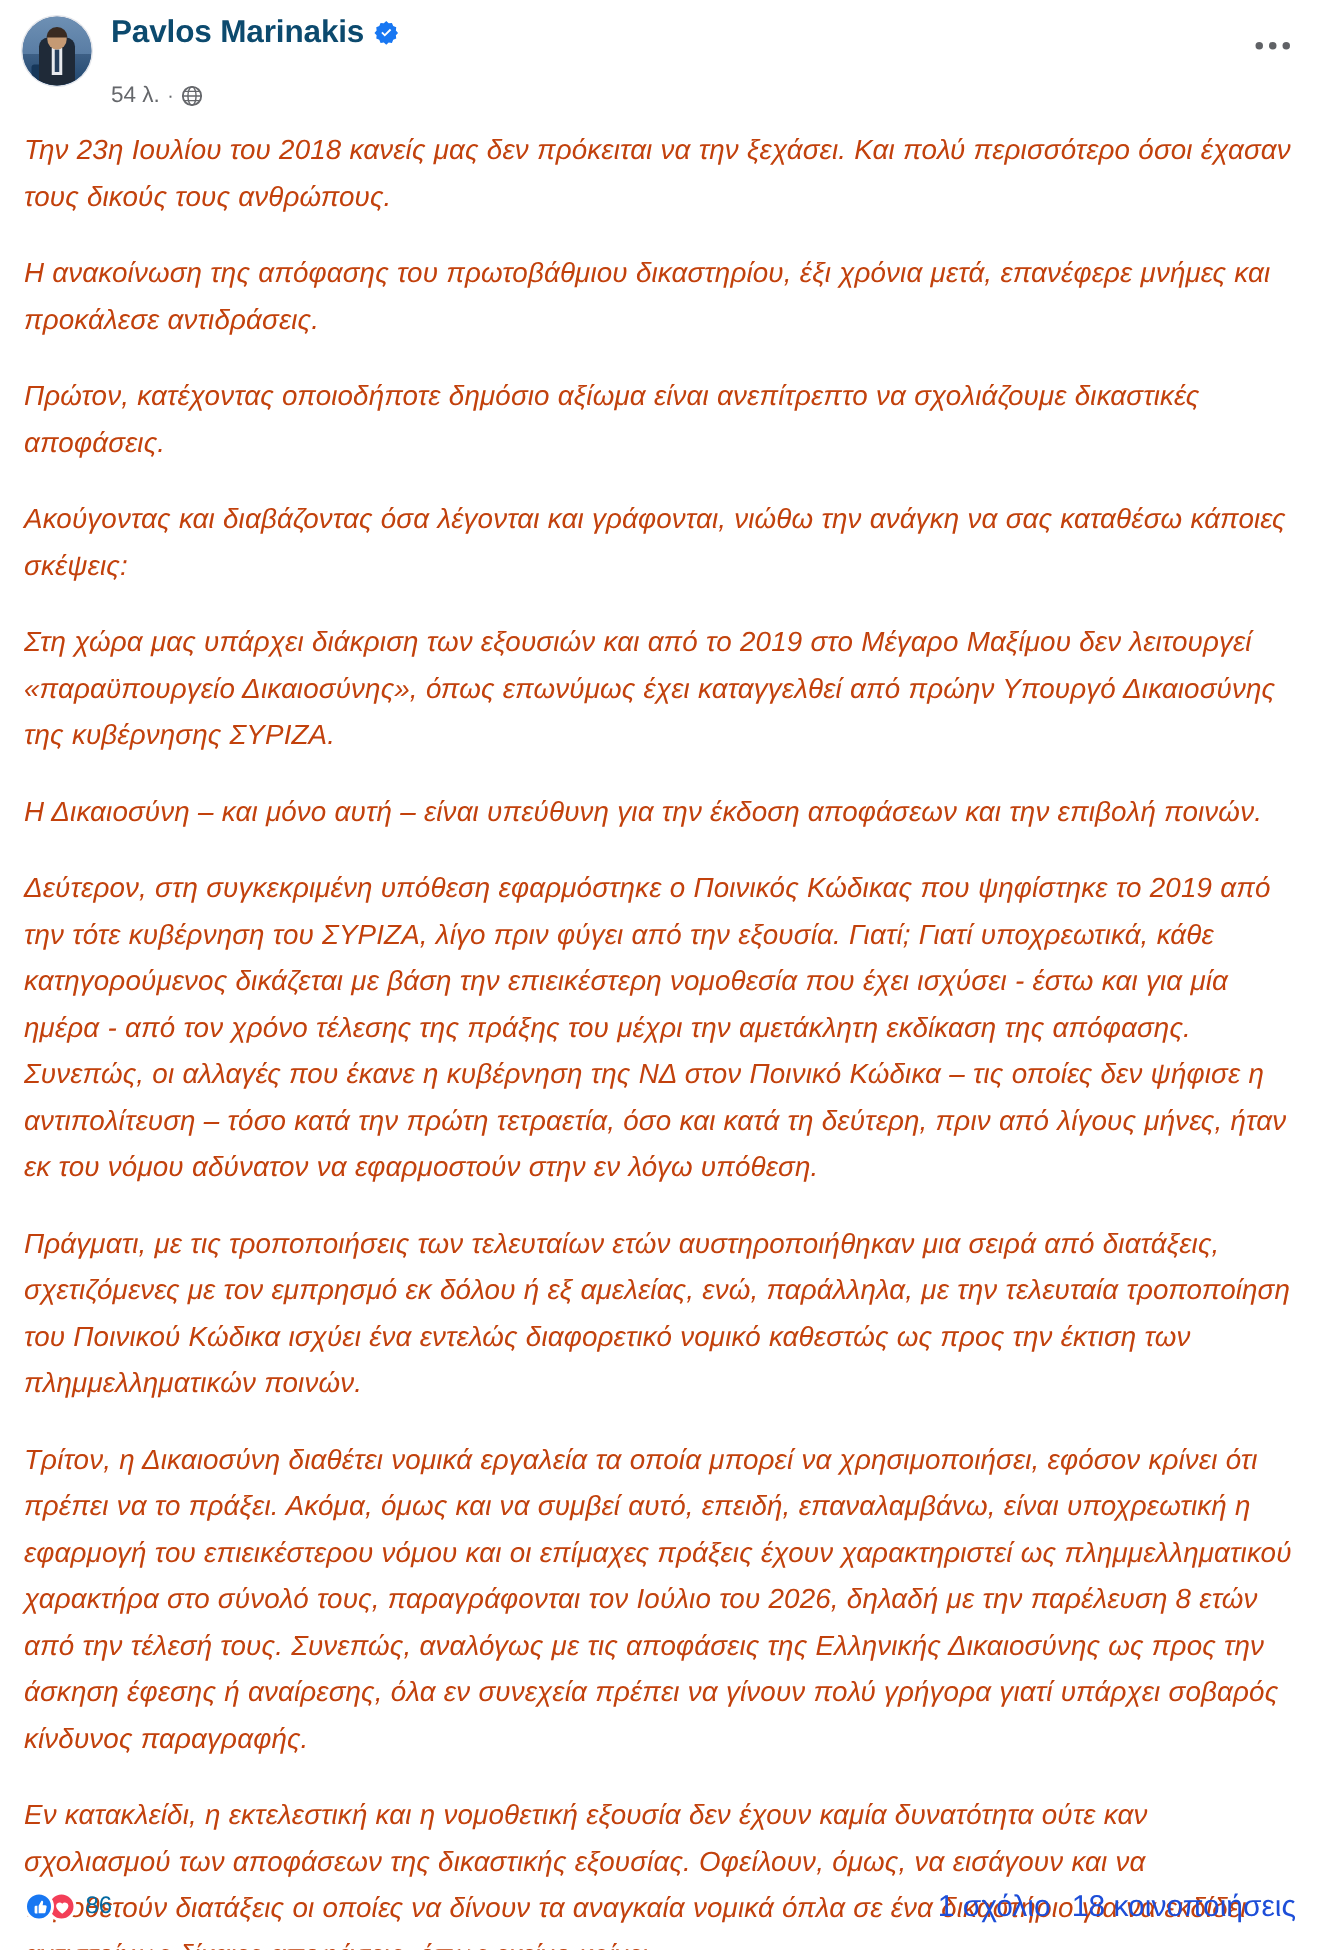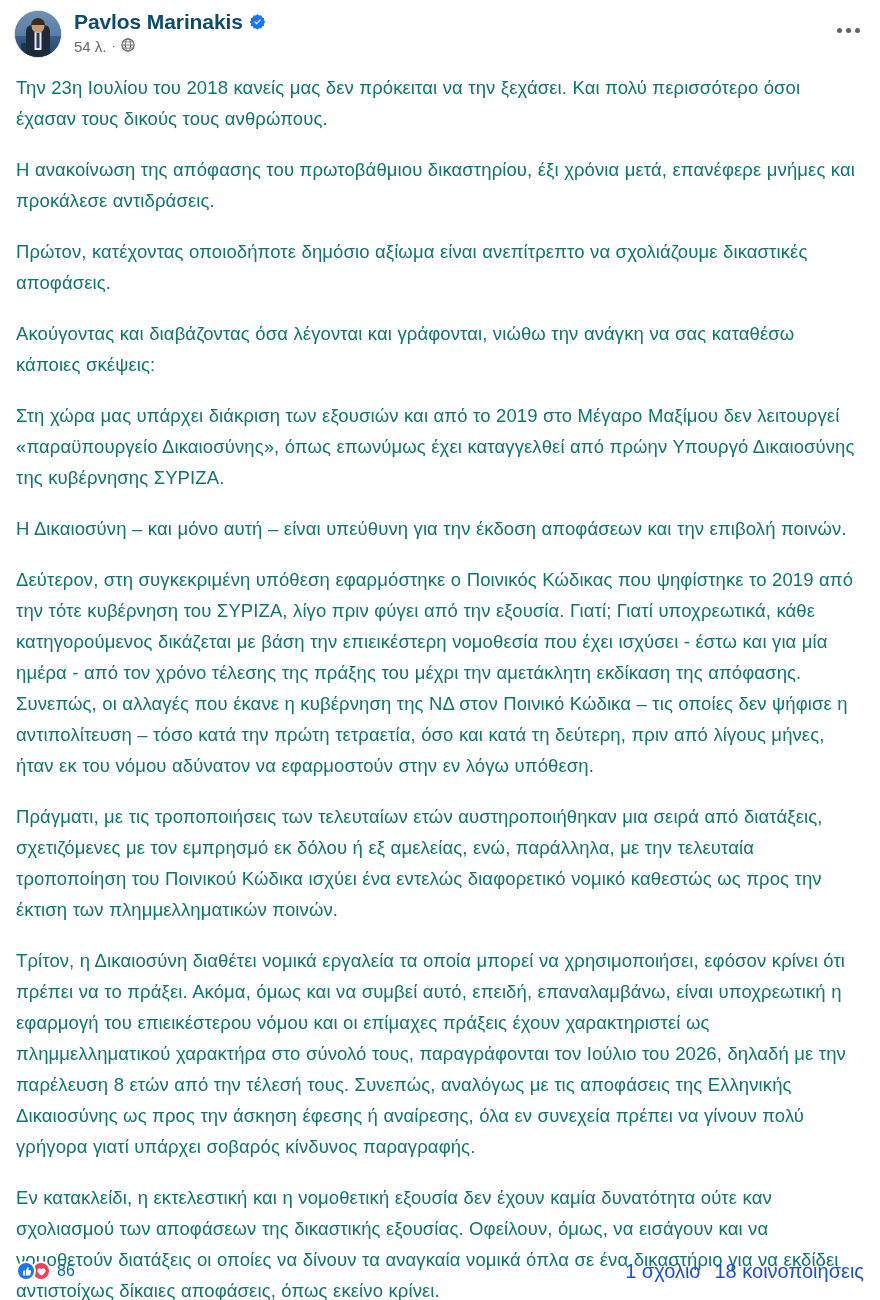--- a/index.html
+++ b/index.html
@@ -132,22 +132,23 @@
   }
   .verified-badge {
     display: inline-block;
     width: 17px;
     height: 17px;
     flex: 0 0 17px;
     line-height: 0;
   }
   .meta-row {
     display: flex;
+    align-items: center;
     gap: 5px;
-    margin-top: 6px;
+    margin-top: 23px;
     color: #65676b;
     font-size: 15px;
   }
   .meta-dot {
     color: #65676b;
     font-size: 13px;
   }
   .globe-icon {
     display: inline-block;
     width: 14px;
@@ -170,27 +171,28 @@
     height: 5px;
     border-radius: 50%;
     background: #606266;
   }
 
   
   .post-body {
     padding: 6px 16px 0 16px;
   }
   .post-body p {
-    margin: 4px 0 20px 0;
+    margin: 16px 0 20px 0;
     font-size: 18.5px;
     line-height: 31px;
-    color: #0f766e;
+    color: #c2410c;
     letter-spacing: 0.1px;
     text-align: left;
     word-spacing: 0.2px;
+    font-style: italic;
   }
   .post-body p:last-child {
     margin-bottom: 0;
   }
 
   
   .post-footer {
     position: absolute;
     left: 0;
     right: 0;

